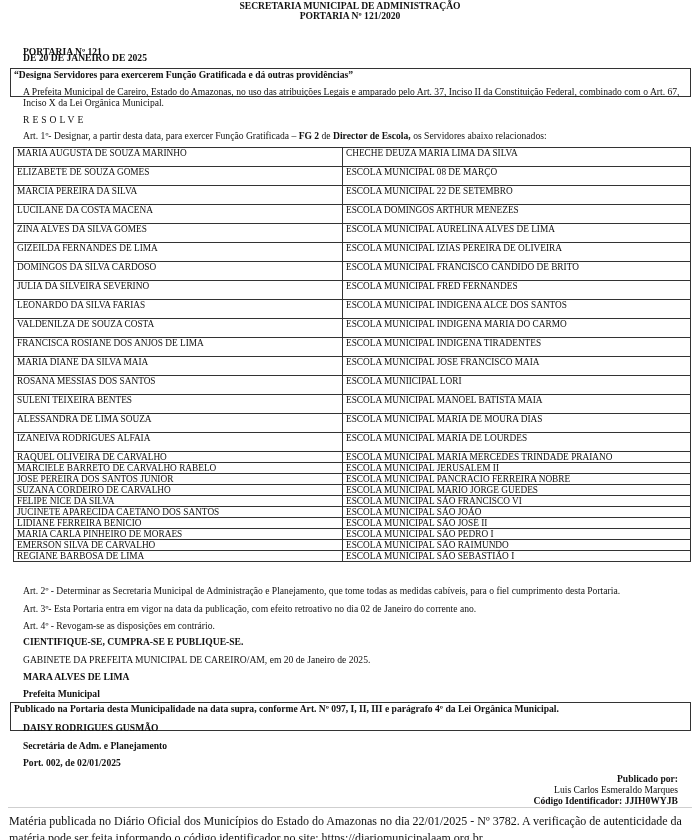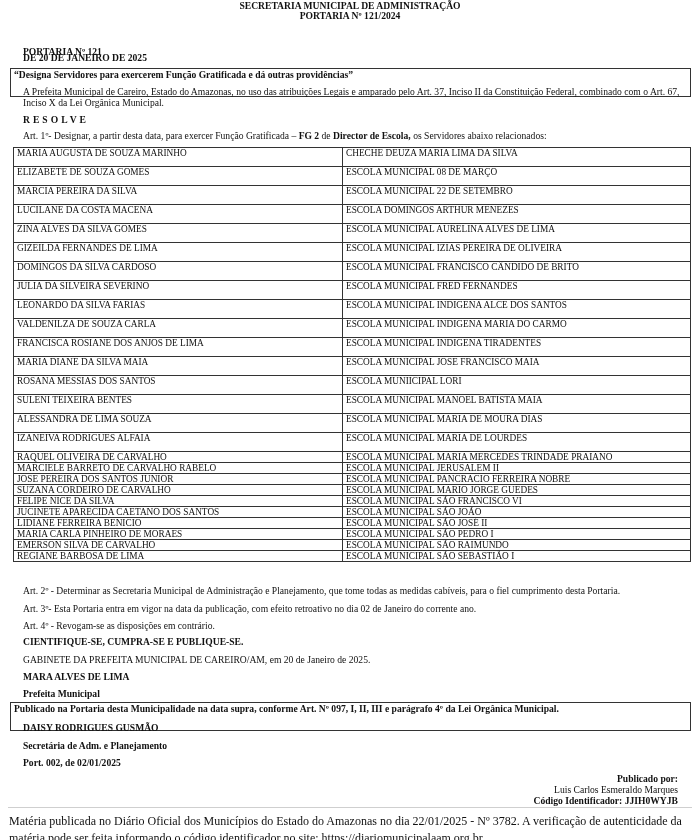--- a/index.html
+++ b/index.html
@@ -13,28 +13,28 @@
   .p { position: absolute; left: 23px; right: 14px; }
   .boxline { position: absolute; left: 10px; width: 681px; border: 1px solid #333; font-weight: bold; padding: 1px 3px; box-sizing: border-box; height: 29px; line-height: 10px; white-space: nowrap; overflow: hidden; }
   table.list { position: absolute; left: 13px; top: 147px; width: 678px; border-collapse: collapse; table-layout: fixed; }
   table.list td { border: 1px solid #333; padding: 0 3px; vertical-align: top; font-size: 9.3px; white-space: nowrap; overflow: hidden; margin-left: 36px; }
   table.list td.c1 { width: 322px; }
   table.list tr.tall td { height: 18px; line-height: 11px; }
   table.list tr.short td { height: 10px; line-height: 10px; }
   .right { position: absolute; right: 22px; text-align: right; line-height: 11px; }
   .divider { position: absolute; left: 8px; right: 8px; top: 807px; height: 1px; background: #cfcfcf; }
   .footer { position: absolute; left: 9px; right: 12px; top: 813px; font-size: 12px; line-height: 17px; }
-  .spaced { letter-spacing: 3px; font-weight: bold; }
+  .spaced { letter-spacing: 3px; }
 </style>
 </head>
 <body>
 
 <div class="hdr">
   <div>SECRETARIA MUNICIPAL DE ADMINISTRAÇÃO</div>
-  <div>PORTARIA Nº 121/2024</div>
+  <div>PORTARIA Nº 121/2020</div>
 </div>
 
 <div class="p b" style="top:46px;">PORTARIA Nº 121</div>
 <div class="p b" style="top:52px;">DE 20 DE JANEIRO DE 2025</div>
 
 <div class="boxline" style="top:68px;">“Designa Servidores para exercerem Função Gratificada e dá outras providências”</div>
 
 <div class="p" style="top:86px; line-height:11px;">A Prefeita Municipal de Careiro, Estado do Amazonas, no uso das atribuições Legais e amparado pelo Art. 37, Inciso II da Constituição Federal, combinado com o Art. 67, Inciso X da Lei Orgânica Municipal.</div>
 <div class="p spaced" style="top:114px;">RESOLVE</div>
 
@@ -74,21 +74,21 @@
       </tr>
       <tr class="tall">
         <td class="c1">JULIA DA SILVEIRA SEVERINO</td>
         <td>ESCOLA MUNICIPAL FRED FERNANDES</td>
       </tr>
       <tr class="tall">
         <td class="c1">LEONARDO DA SILVA FARIAS</td>
         <td>ESCOLA MUNICIPAL INDIGENA ALCE DOS SANTOS</td>
       </tr>
       <tr class="tall">
-        <td class="c1">VALDENILZA DE SOUZA CARLA</td>
+        <td class="c1">VALDENILZA DE SOUZA COSTA</td>
         <td>ESCOLA MUNICIPAL INDIGENA MARIA DO CARMO</td>
       </tr>
       <tr class="tall">
         <td class="c1">FRANCISCA ROSIANE DOS ANJOS DE LIMA</td>
         <td>ESCOLA MUNICIPAL INDIGENA TIRADENTES</td>
       </tr>
       <tr class="tall">
         <td class="c1">MARIA DIANE DA SILVA MAIA</td>
         <td>ESCOLA MUNICIPAL JOSE FRANCISCO MAIA</td>
       </tr>

